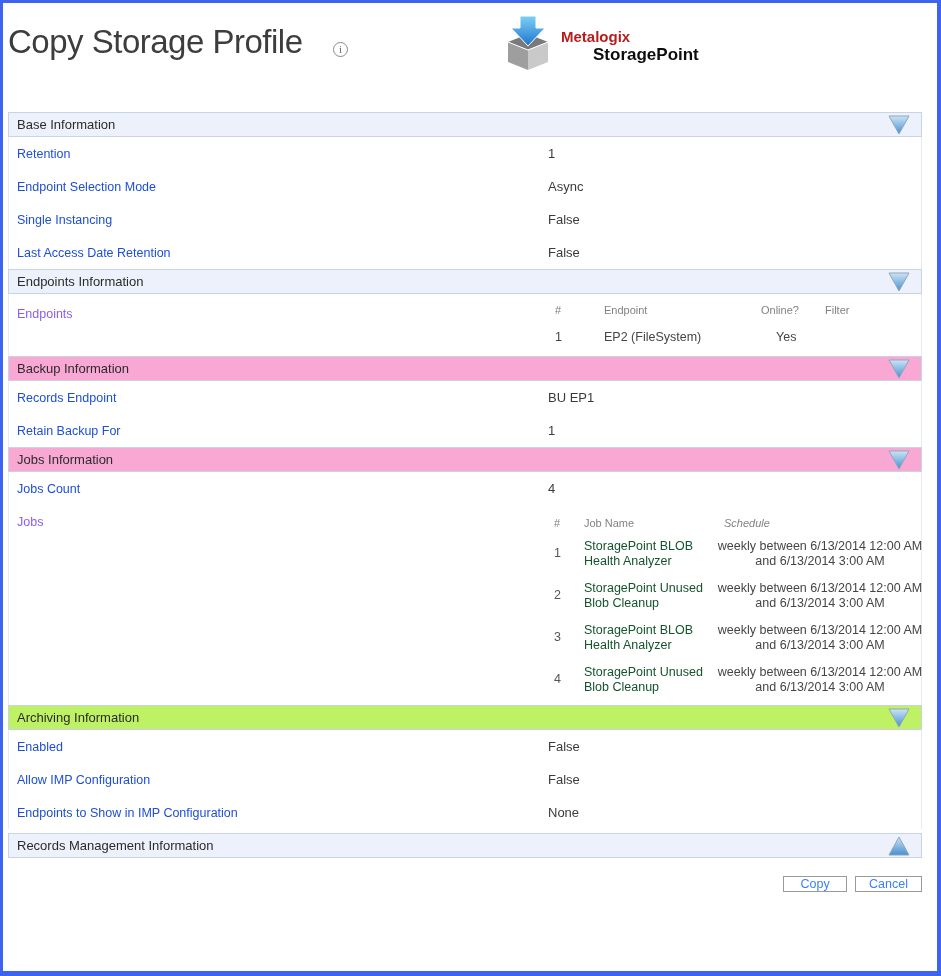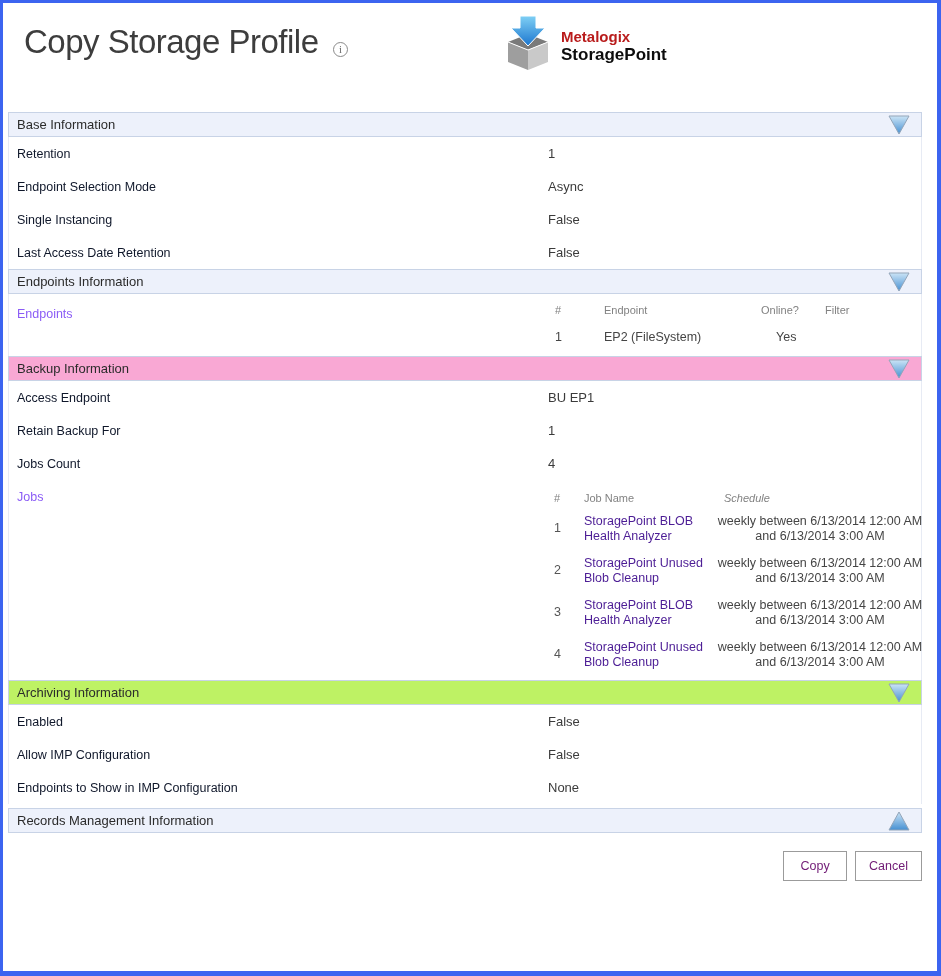--- a/index.html
+++ b/index.html
@@ -8,81 +8,81 @@
   .frame {
     width: 941px; height: 976px;
     border: 3px solid #3C64F0; border-right-width: 4px; border-bottom-width: 5px;
     background: #fff; position: relative; overflow: hidden;
   }
   .content { margin: 0 15px 0 5px; position: relative; }
 
   
   .topbar { height: 109px; position: relative; }
   .page-title {
-    position: absolute; left: 16px; top: 20px;
+    position: absolute; left: 0; top: 20px;
     font-size: 33px; font-weight: 300; color: #3d3d3d; letter-spacing: -0.5px;
     white-space: nowrap;
   }
   .info-icon {
     position: absolute; left: 325px; top: 39px;
     width: 15px; height: 15px; border: 1px solid #8a8a8a; border-radius: 50%;
     color: #6a6a6a; display: inline-flex; align-items: center; justify-content: center;
     cursor: pointer;
   }
   .info-icon::after { content: "i"; font-family: "Liberation Serif", serif; font-size: 11px; line-height: 1; }
   .logo { position: absolute; left: 497px; top: 12px; display: flex; }
   .logo-text { margin-left: 10px; padding-top: 13px; }
   .logo-brand { color: #b91c1c; font-size: 15px; font-weight: bold; line-height: 17px; }
-  .logo-product { color: #0d0d0d; font-size: 17px; font-weight: bold; line-height: 19px; }
+  .logo-product { color: #0d0d0d; font-size: 17px; font-weight: bold; line-height: 19px; margin-left: 32px; }
 
   
   .section-header {
     height: 25px; border: 1px solid #C8D3E6;
     display: flex; align-items: center; padding: 0 11px 0 8px; cursor: pointer;
   }
   .tint-a { background: #EDF1FB; }
   .tint-b { background: #f9a8d4; }
   .tint-c { background: #bef264; }
   .section-title { font-size: 13px; color: #2b2b2b; flex: 1; }
   .tri-icon { width: 22px; height: 20px; cursor: pointer; }
   .tri-icon svg { display: block; }
 
   .section-body {
     position: relative;
     border-left: 1px solid #E7EBF4; border-right: 1px solid #E7EBF4;
   }
   .kv-row { height: 33px; display: flex; align-items: center; position: relative; padding-left: 8px; }
-  .kv-label { font-size: 12.5px; color: #0f172a; }
+  .kv-label { font-size: 12.5px; color: #1d4ed8; }
   .kv-value { position: absolute; left: 539px; font-size: 13px; color: #3b3b3b; }
 
   .floating-label { position: absolute; left: 8px; font-size: 12.5px; color: #8b5cf6; }
 
   
   .ep-body { height: 62px; }
   .ep-table { position: absolute; left: 539px; top: 6px; width: 375px; height: 52px; }
   .th { position: absolute; font-size: 11px; color: #828282; white-space: nowrap; }
   .td { position: absolute; font-size: 12.5px; color: #454545; white-space: nowrap; }
   .ep-th-row { position: absolute; top: 4px; left: 0; right: 0; height: 16px; }
   .ep-td-row { position: absolute; top: 30px; left: 0; right: 0; height: 16px; }
 
   
   .jobs-area { position: relative; height: 200px; }
   .jobs-table { position: absolute; left: 539px; top: 10px; width: 376px; }
   .jobs-thead { position: relative; height: 24px; }
   .job-row { position: relative; min-height: 29px; margin-bottom: 13px; }
   .job-num { position: absolute; left: 6px; top: 7px; font-size: 12.5px; color: #555; }
-  .job-name { position: absolute; left: 36px; width: 124px; font-size: 12.5px; color: #4c1d95; line-height: 14.5px; }
+  .job-name { position: absolute; left: 36px; width: 124px; font-size: 12.5px; color: #14532d; line-height: 14.5px; }
   .job-sched { position: absolute; left: 168px; width: 208px; font-size: 12.5px; color: #454545; line-height: 14.5px; text-align: center; }
 
   
   .actions { display: flex; justify-content: flex-end; gap: 8px; margin: 18px 0 0 0; }
   .btn {
-    min-width: 64px; height: 30px; padding: 0 13px;
+    min-width: 64px; height: 16px; padding: 0 13px;
     background: #fff; border: 1px solid #9b9b9b;
-    font-family: "Liberation Sans", sans-serif; font-size: 12.5px; color: #701a75; cursor: pointer;
+    font-family: "Liberation Sans", sans-serif; font-size: 12.5px; color: #3b82f6; cursor: pointer;
   }
   .hidden-defs { position: absolute; width: 0; height: 0; }
 </style>
 </head>
 <body>
 
 <svg class="hidden-defs" aria-hidden="true">
   <defs>
     <linearGradient id="tri-grad" x1="0" y1="0" x2="0" y2="1">
       <stop offset="0" stop-color="#CBE4F6"></stop>
@@ -178,31 +178,39 @@
       <div class="section-header tint-b">
         <span class="section-title">Backup Information</span>
         <span class="tri-icon">
           <svg width="22" height="20" viewBox="0 0 22 20">
               <polygon points="1,1 21,1 11,19" fill="url(#tri-grad)" stroke="#93A5B9" stroke-width="1"></polygon>
             </svg>
         </span>
       </div>
       <div class="section-body">
         <div class="kv-row">
-          <span class="kv-label">Access Endpoint</span>
+          <span class="kv-label">Records Endpoint</span>
           <span class="kv-value">BU EP1</span>
         </div>
         <div class="kv-row">
           <span class="kv-label">Retain Backup For</span>
           <span class="kv-value">1</span>
         </div>
       </div>
     </div>
 
     <div class="section">
+      <div class="section-header tint-b">
+        <span class="section-title">Jobs Information</span>
+        <span class="tri-icon">
+          <svg width="22" height="20" viewBox="0 0 22 20">
+              <polygon points="1,1 21,1 11,19" fill="url(#tri-grad)" stroke="#93A5B9" stroke-width="1"></polygon>
+            </svg>
+        </span>
+      </div>
       <div class="section-body">
         <div class="kv-row">
           <span class="kv-label">Jobs Count</span>
           <span class="kv-value">4</span>
         </div>
         <div class="jobs-area">
           <span class="floating-label" style="top:10px;">Jobs</span>
           <div class="jobs-table">
             <div class="jobs-thead">
               <span class="th" style="left:6px; top:2px;">#</span>

